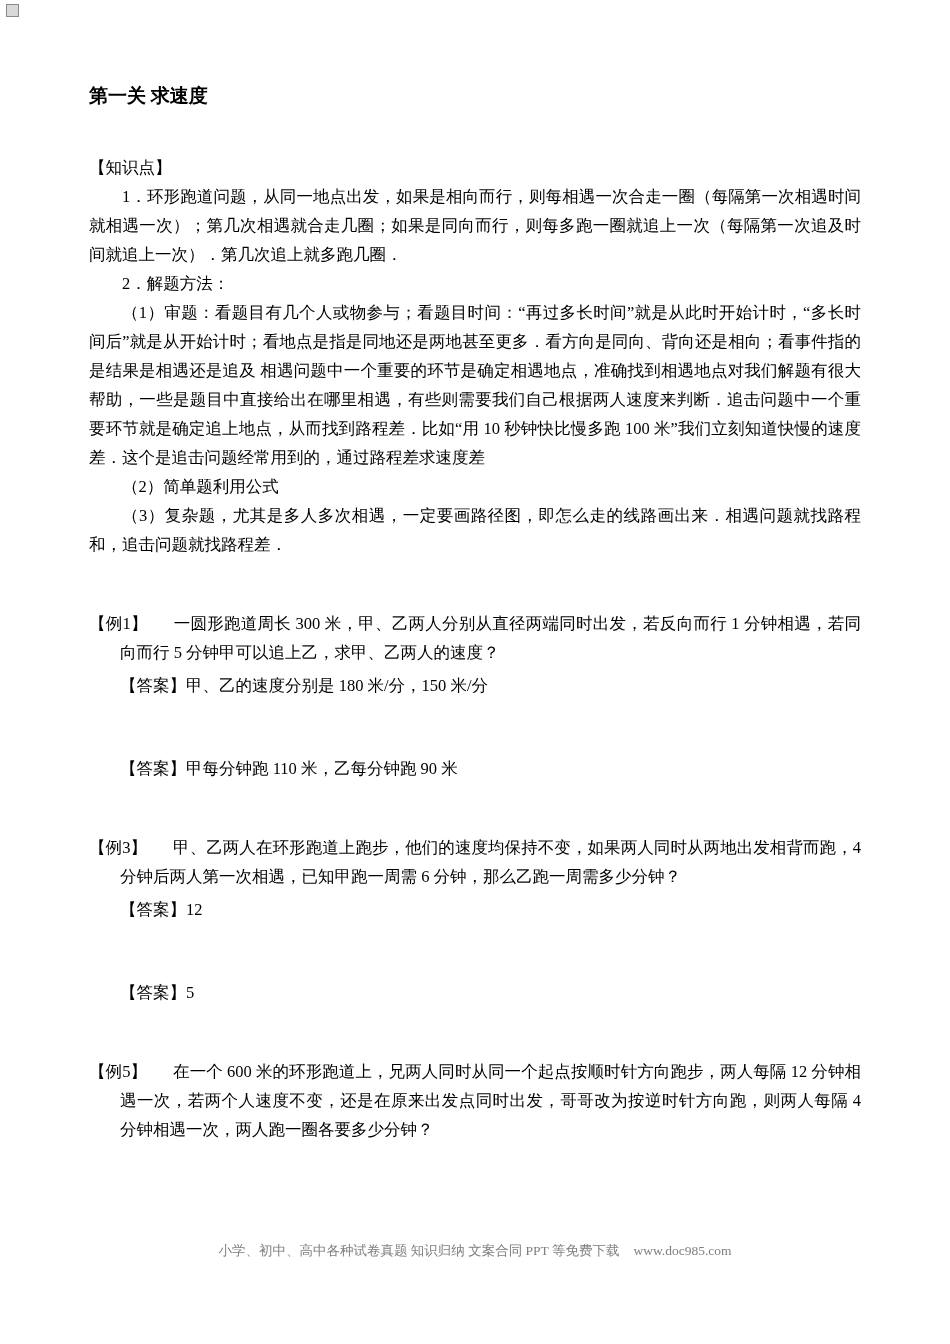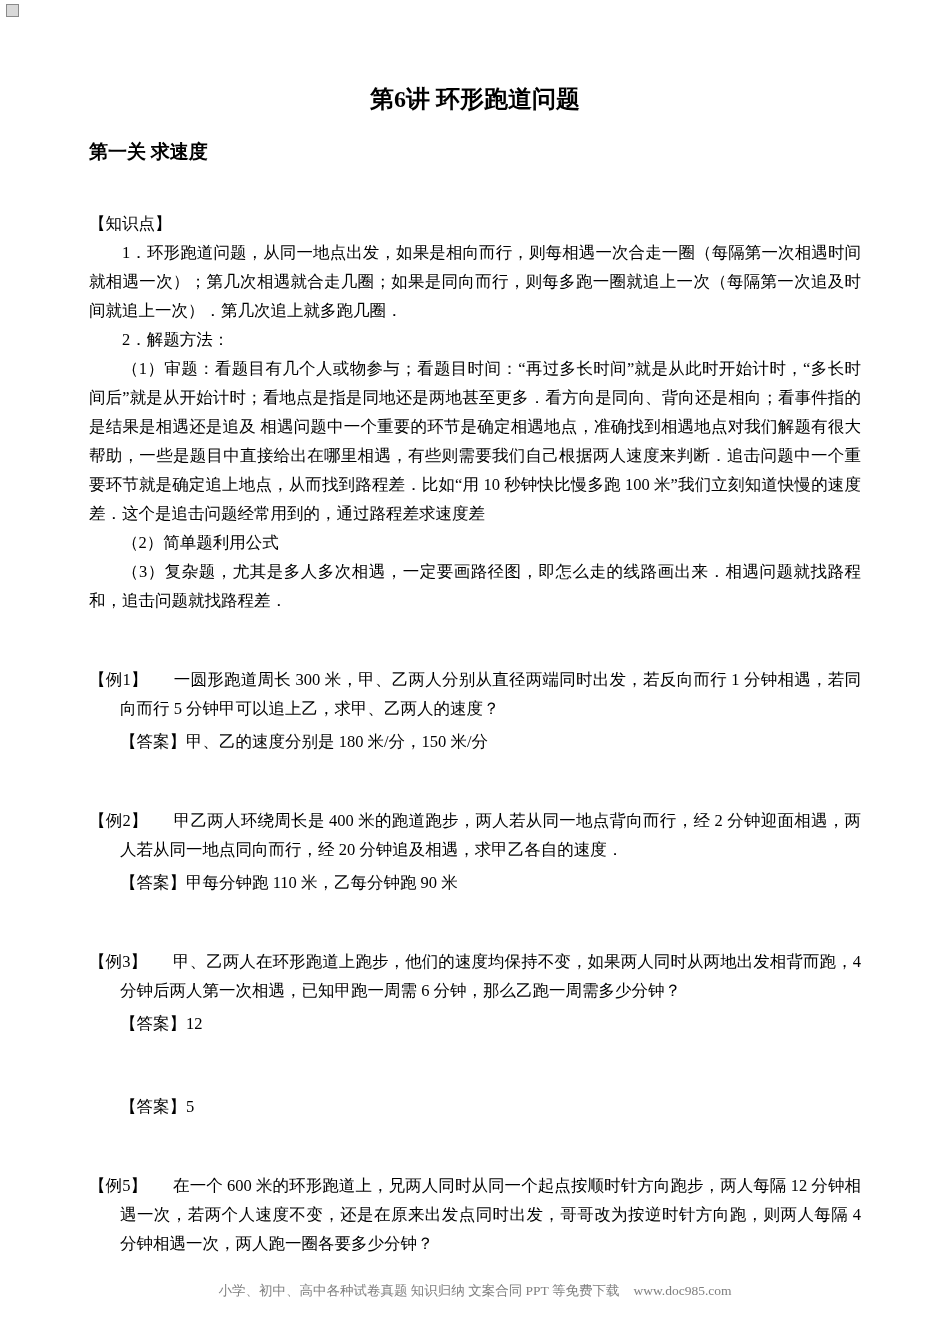--- a/index.html
+++ b/index.html
@@ -85,39 +85,37 @@
   }
   .footer-url { margin-left: 14px; }
 </style>
 </head>
 <body>
 
 <div class="page">
 
   <span class="corner-artifact"></span>
 
-  <h1 class="title">第6讲 环形跑道问题</h1>
 
   <h2 class="section-heading">第一关 求速度</h2>
 
   <div class="kp-label">【知识点】</div>
 
   <p class="para indent">1．环形跑道问题，从同一地点出发，如果是相向而行，则每相遇一次合走一圈（每隔第一次相遇时间就相遇一次）；第几次相遇就合走几圈；如果是同向而行，则每多跑一圈就追上一次（每隔第一次追及时间就追上一次）．第几次追上就多跑几圈．</p>
   <p class="para indent">2．解题方法：</p>
   <p class="para indent">（1）审题：看题目有几个人或物参与；看题目时间：“再过多长时间”就是从此时开始计时，“多长时间后”就是从开始计时；看地点是指是同地还是两地甚至更多．看方向是同向、背向还是相向；看事件指的是结果是相遇还是追及 相遇问题中一个重要的环节是确定相遇地点，准确找到相遇地点对我们解题有很大帮助，一些是题目中直接给出在哪里相遇，有些则需要我们自己根据两人速度来判断．追击问题中一个重要环节就是确定追上地点，从而找到路程差．比如“用 10 秒钟快比慢多跑 100 米”我们立刻知道快慢的速度差．这个是追击问题经常用到的，通过路程差求速度差</p>
   <p class="para indent">（2）简单题利用公式</p>
   <p class="para indent">（3）复杂题，尤其是多人多次相遇，一定要画路径图，即怎么走的线路画出来．相遇问题就找路程和，追击问题就找路程差．</p>
 
   <section class="example">
     <p class="example-q"><span class="ex-label">【例1】</span><span>一圆形跑道周长 300 米，甲、乙两人分别从直径两端同时出发，若反向而行 1 分钟相遇，若同向而行 5 分钟甲可以追上乙，求甲、乙两人的速度？</span></p>
     <p class="example-a"><span>【答案】</span><span>甲、乙的速度分别是 180 米/分，150 米/分</span></p>
   </section>
 
   <section class="example">
-    <p class="example-q"><span class="ex-label">【例2】</span><span>甲乙两人环绕周长是 400 米的跑道跑步，两人若从同一地点背向而行，经 2 分钟迎面相遇，两人若从同一地点同向而行，经 20 分钟追及相遇，求甲乙各自的速度．</span></p>
     <p class="example-a"><span>【答案】</span><span>甲每分钟跑 110 米，乙每分钟跑 90 米</span></p>
   </section>
 
   <section class="example">
     <p class="example-q"><span class="ex-label">【例3】</span><span>甲、乙两人在环形跑道上跑步，他们的速度均保持不变，如果两人同时从两地出发相背而跑，4 分钟后两人第一次相遇，已知甲跑一周需 6 分钟，那么乙跑一周需多少分钟？</span></p>
     <p class="example-a"><span>【答案】</span><span>12</span></p>
   </section>
 
   <section class="example">
     <p class="example-a"><span>【答案】</span><span>5</span></p>

